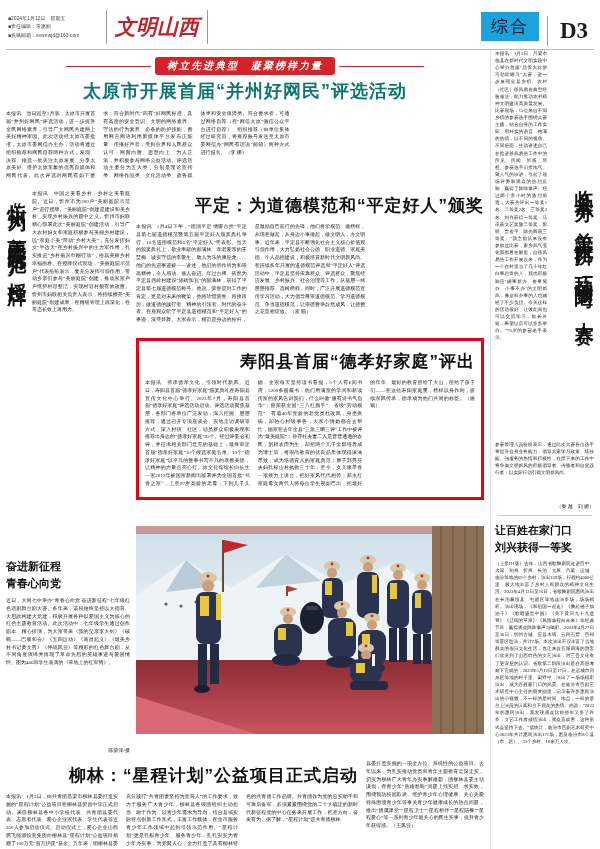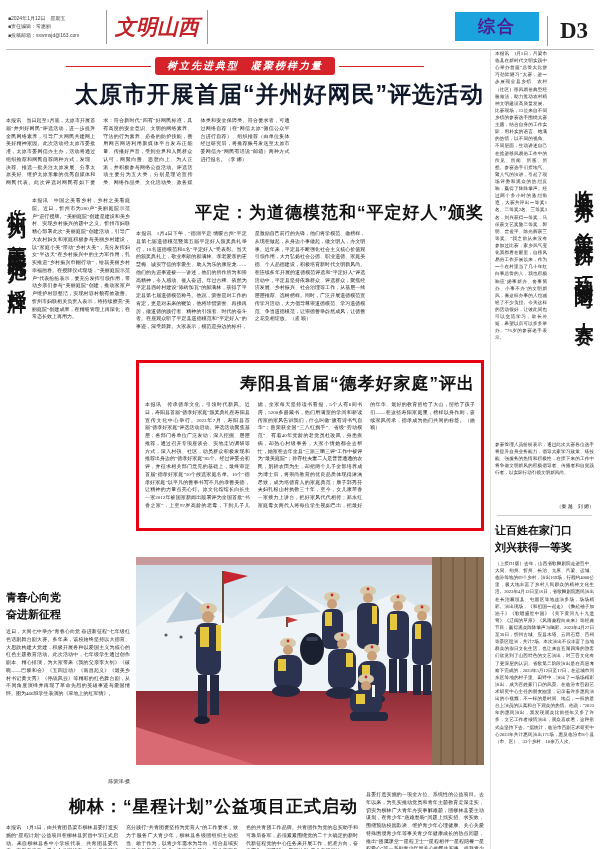--- a/index.html
+++ b/index.html
@@ -10,57 +10,57 @@
     font-family:"Liberation Serif","DejaVu Serif",serif;
     color:#1c1c1c; padding:6px 6px 0 6px;
   }
   
   .masthead { display:flex; align-items:center; height:44px; padding:2px 2px 4px 2px; border-bottom:1px solid #b9b9b9; }
   .meta { font-size:5px; line-height:1.7; color:#444; width:92px; font-family:"Liberation Sans","DejaVu Sans",sans-serif;}
   .logo { font-size:21px; font-weight:bold; font-style:italic; color:#c32127;
           font-family:"Liberation Serif","DejaVu Serif",serif;
           border-left:1px solid #9a9a9a; border-right:1px solid #9a9a9a; padding:3px 8px; margin-left:6px;}
   .mh-spacer { flex:1; }
-  .section-tag { background:#1aa3dc; color:#4c1d95; font-weight:bold; font-size:17px;
-          font-family:"Liberation Sans","DejaVu Sans",sans-serif; padding:3px 23px; letter-spacing:2px;}
+  .section-tag { background:#1aa3dc; color:#0f172a; font-weight:normal; font-size:17px;
+          font-family:"Liberation Sans","DejaVu Sans",sans-serif; padding:3px 10px; letter-spacing:2px;}
   .page-no { font-size:23px; font-weight:bold; font-family:"Liberation Serif","DejaVu Serif",serif;
           border-left:1px solid #9a9a9a; margin-left:8px; padding:2px 4px 2px 12px;margin-top:8px; }
   
   .content { display:flex; gap:6px; }
   .main-col { width:478px; }
   .aside-col { width:104px; border-left:1px solid #e2e2e2; padding-left:4px; }
   
   .banner-row { display:flex; align-items:center; margin:7px 60px 3px 60px; }
   .banner-line { flex:1; height:1px; background:#d6232a; }
   .banner-pill { background:#d6232a; color:#fff; font-weight:bold; font-style:italic;
     font-size:10px; letter-spacing:2px; padding:2px 12px; border-radius:3px;
     font-family:"Liberation Serif","DejaVu Serif",serif; margin:0 4px;}
   
   .h-big { font-family:"Liberation Sans","DejaVu Sans",sans-serif; font-weight:bold;
-    font-size:23px; text-align:right; letter-spacing:1px; margin:4px 0 7px 0; color:#0f172a;}
+    font-size:18px; text-align:center; letter-spacing:1px; margin:4px 0 7px 0; color:#0f766e;}
   .h-mid { font-family:"Liberation Sans","DejaVu Sans",sans-serif; font-weight:bold;
     font-size:17px; text-align:right; letter-spacing:1px; margin:4px 0 6px 0; color:#111;}
   .h-small { font-family:"Liberation Sans","DejaVu Sans",sans-serif; font-weight:bold;
     font-size:11px; line-height:1.5; color:#111;}
   
   .body-txt { font-size:5px; line-height:1.55; text-align:justify; color:#222; overflow:hidden; }
   .cols5 { column-count:5; column-gap:8px; column-fill:auto; height:76px; }
   .cols3 { column-count:3; column-gap:8px; column-fill:auto; }
   .byline { text-align:right; font-size:5px; }
   
   .mid-row { display:flex; gap:6px; margin-top:4px; }
   .xinzhou { width:124px; display:flex; gap:5px; height:296px; }
   .v-head { writing-mode:vertical-rl; text-orientation:upright;
     font-family:"Liberation Sans","DejaVu Sans",sans-serif; font-weight:bold;
     font-size:19px; letter-spacing:3px; color:#111; line-height:1.1; }
   .xinzhou .v-head { height:292px; }
   .xz-body { flex:1; height:292px; }
   .mid-right { width:348px; }
   .pingding .cols3 { height:106px; }
-  .redbox { border:3px solid #e60012; padding:5px 6px 15px 6px; margin-top:24px; }
+  .redbox { border:3px solid #e60012; padding:5px 6px 6px 6px; margin-top:9px; }
   .redbox .cols3 { height:112px; }
   
   .photo-row { display:flex; gap:6px; margin-top:6px; }
   .youth { width:124px; padding-top:52px; }
   .youth .body-txt { margin-top:6px; height:150px; }
   .photo-wrap { width:348px; padding-top:20px; }
   .photo-frame { width:348px; height:208px; display:block; }
   
   .liulin { display:flex; gap:8px; margin-top:7px; }
   .ll-left { width:352px; }
@@ -117,22 +117,22 @@
           <div class="redbox">
             <div class="h-mid">寿阳县首届“德孝好家庭”评出</div>
             <div class="body-txt cols3">本报讯　传承德孝文化，引领时代新风。近日，寿阳县首届“德孝好家庭”颁奖典礼在寿阳县宣传文化中心举行。2023年7月，寿阳县首届“德孝好家庭”评选活动启动。评选活动聚焦基层，各部门各单位广泛发动，深入挖掘、层层推荐，通过召开专项座谈会、实地走访调研等方式，深入村镇、社区，动员群众积极发现和推荐出身边的“德孝好家庭”85个。经过评委会初评，并征求相关部门意见的基础上，最终审定首届“德孝好家庭”10个候选家庭名单。10个“德孝好家庭”以平凡的善事书写不凡的孝善美德，让精神的力量点亮心灯。原文化馆馆长白长生一家2012年被国家新闻出版署评为全国首批“书香之家”，上至97岁高龄的老母，下到儿子儿媳，全家每天坚持读书看报，5个人有6间书房，5200多册藏书，他们用满室的学问和耕读传家的家风告诉我们，什么叫做“腹有诗书气自华”；曾荣获全国“三八红旗手”、省级“劳动模范”、有着40年党龄的老党员杜改凤，身患疾病，却热心村级事务，大家小情她都会去帮忙，她家在去年全县“三派三晒三评”工作中被评为“最美庭院”；孙存柱夫妻二人是普普通通的农民，躬耕农田为生，却把两个儿子全部培养成为博士后，将崇尚教育的优良品质体现得淋漓尽致，成为培德育人的家庭典范；康子郭秀芬夫妇扎根山村执教三十年，至今，女儿康琴香一家接力上讲台，把好家风代代相传；郑永红家庭母女两代人将每位学生视如己出，把最好的年华、最好的教育留给了大山，留给了孩子们——在这些寿阳家庭里，榜样以身作则，赓续家风传承，德孝成为他们共同的标签。（姚 颖）</div>
           </div>
         </div>
       </div>
 
       <div class="photo-row">
         <div class="youth">
           <div class="h-small">
+            <div>奋进新征程</div>
             <div>青春心向党</div>
-            <div>奋进新征程</div>
           </div>
           <div class="body-txt">近日，大同七中举办“青春心向党 奋进新征程”七年级红色话剧舞台剧大赛。多年来，该校始终坚持以大德育、大思政构建大党建，积极开展各种以爱国主义为核心的红色主题教育活动。此次活动中，七年级学生通过创作剧本、精心排演，为大家带来《我的父亲李大钊》《破晓——巴黎和会》《五四运动》《南昌起义》《最美乡村书记黄文秀》《停战风云》等精彩的红色舞台剧，从不同角度演绎并再现了革命先烈的英雄事迹与爱国情怀。图为466班学生表演的《草地上的红军情》。</div>
           <div class="byline">陈荣泽/摄</div>
         </div>
         <div class="photo-wrap">
           <svg class="photo-frame" viewBox="0 0 348 208">
             <defs>
               <linearGradient id="sky" x1="0" y1="0" x2="0" y2="1">
                 <stop offset="0" stop-color="#cfdfe9"></stop>
                   <stop offset="1" stop-color="#f4f8fb"></stop>

